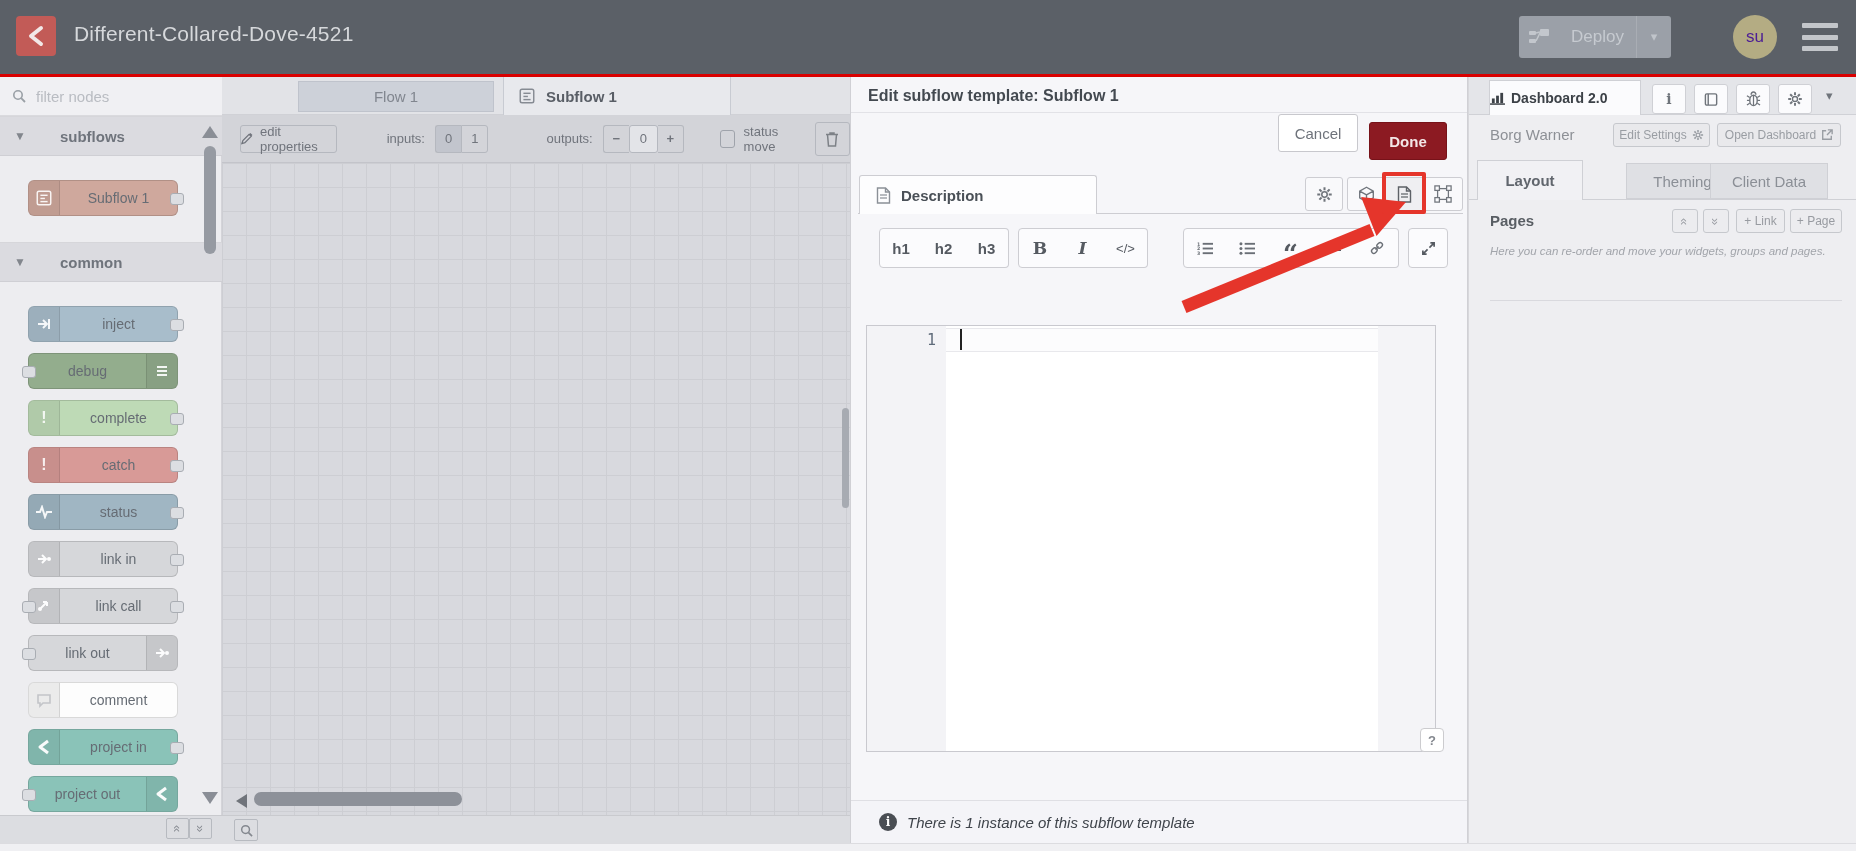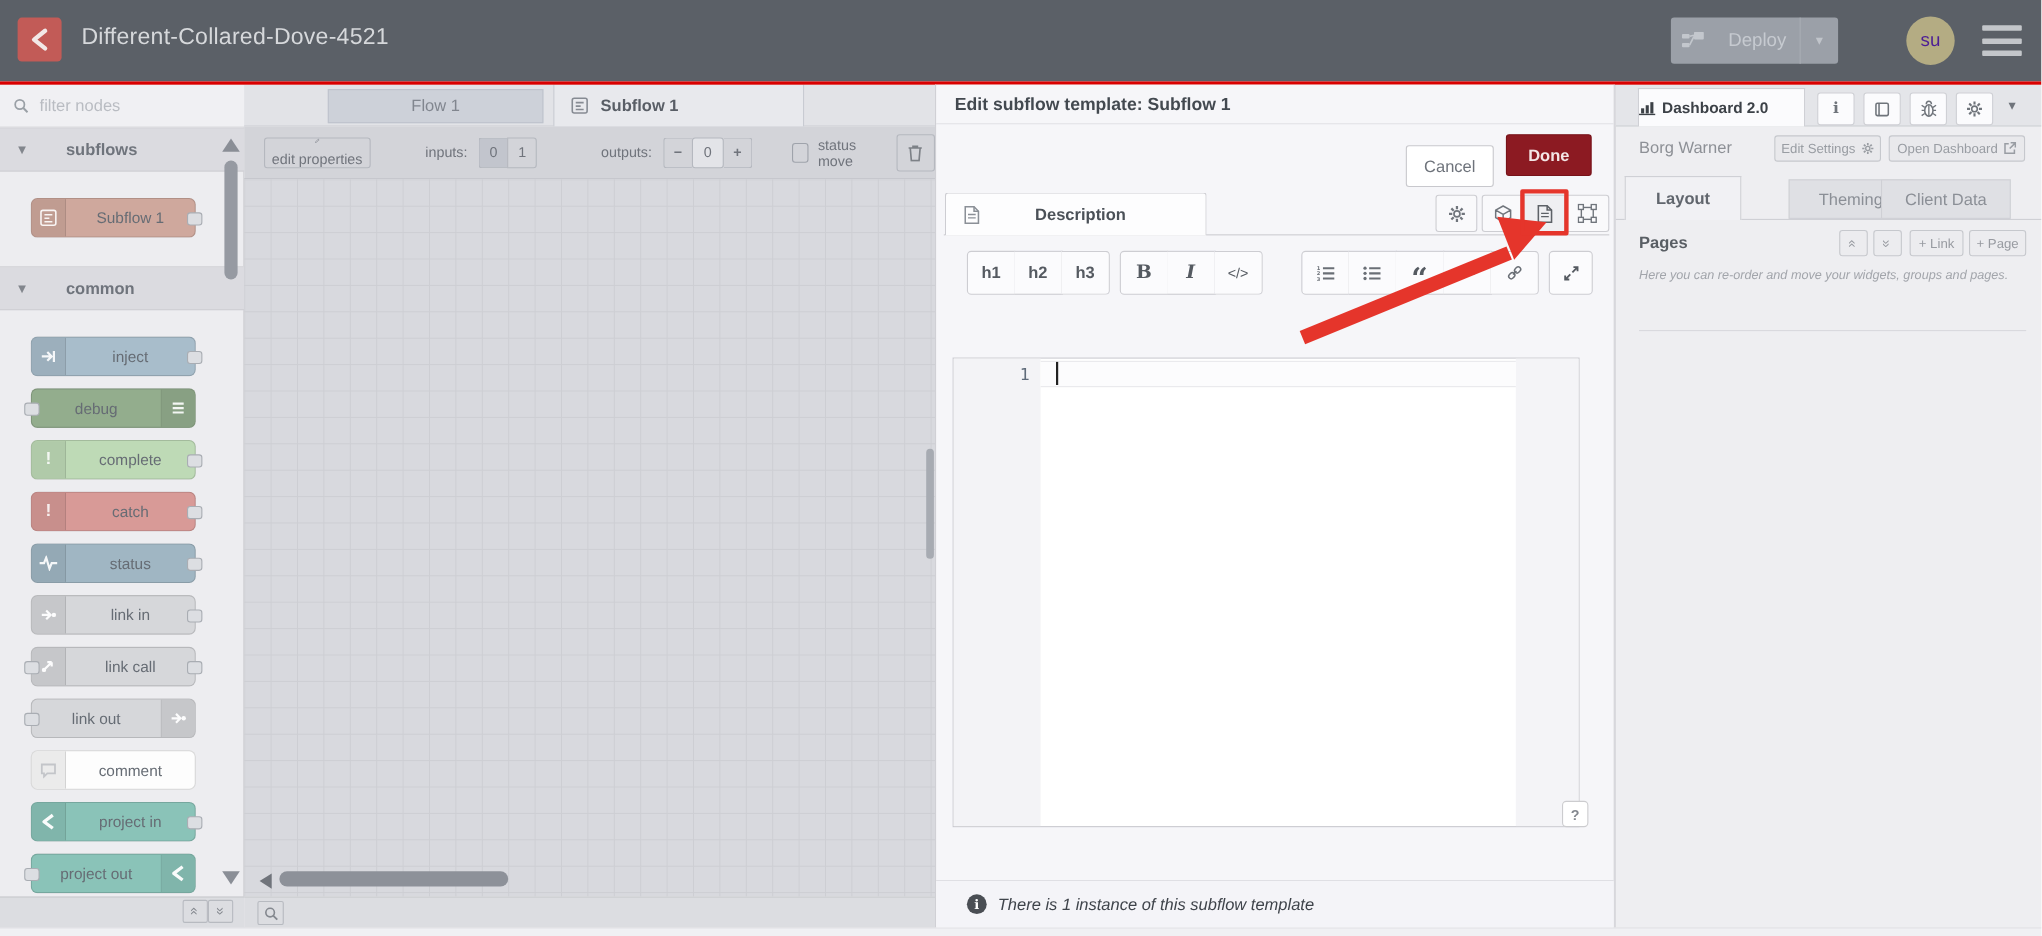--- a/index.html
+++ b/index.html
@@ -52,40 +52,40 @@
           font-size:12px;border-radius:2px;}
 
   
   .ws-tabbar{left:222px;top:77px;width:628px;height:38px;background:#e2e3e7;border-bottom:1px solid #d0d1d6;}
   .ws-tab-inactive{left:298px;top:81px;width:196px;height:31px;background:#cdd1d9;border:1px solid #bfc3cc;
                    display:flex;align-items:center;justify-content:center;color:#81868f;font-size:15px;}
   .ws-tab-active{left:503px;top:77px;width:228px;height:38px;background:#e8e9ed;border-left:1px solid #c8cbd2;border-right:1px solid #c8cbd2;
                  display:flex;align-items:center;color:#595e66;font-size:15px;font-weight:bold;}
   .ws-toolbar{left:222px;top:115px;width:628px;height:48px;background:#d3d4d9;border-bottom:1px solid #c3c4ca;
               display:flex;align-items:center;color:#70747c;font-size:13px;}
-  .tb-btn{border:1px solid #b5b8bf;border-radius:3px;height:26px;display:flex;align-items:center;justify-content:center;color:#70747c;background:transparent;flex-direction:column;}
+  .tb-btn{border:1px solid #b5b8bf;border-radius:3px;height:26px;display:flex;align-items:center;justify-content:center;color:#70747c;background:transparent;}
   .ws-grid{left:222px;top:163px;width:628px;height:652px;
      background:linear-gradient(#cdced3 1px,transparent 1px) 0 0/24px 24px,
                 linear-gradient(90deg,#cdced3 1px,transparent 1px) 0 0/24px 24px,#d8d9de;}
   .ws-footer{left:222px;top:815px;width:628px;height:28px;background:#dcdde1;border-top:1px solid #c9cace;}
   .hscroll-thumb{left:254px;top:792px;width:208px;height:14px;background:#8d9199;border-radius:7px;}
   .vscroll-thumb{left:842px;top:408px;width:7px;height:100px;background:#a7abb2;border-radius:4px;}
   .bottom-strip{left:0;top:843px;width:1856px;height:8px;background:#f0f0f3;border-top:1px solid #dcdce0;}
 
   
   .dialog{left:850px;top:77px;width:618px;height:766px;background:#f6f6f9;border-left:1px solid #d0d0d5;border-right:1px solid #d0d0d5;z-index:60;}
   .dlg-title{left:868px;top:87px;font-size:16px;font-weight:bold;color:#434950;z-index:61;}
   .dlg-titleline{left:851px;top:112px;width:616px;height:1px;background:#e2e2e7;z-index:61;}
-  .btn-cancel{left:1278px;top:132px;width:80px;height:38px;background:#fff;border:1px solid #c8c8cd;border-radius:3px;
+  .btn-cancel{left:1278px;top:114px;width:80px;height:38px;background:#fff;border:1px solid #c8c8cd;border-radius:3px;
               display:flex;align-items:center;justify-content:center;font-size:15px;color:#6e737b;z-index:61;}
   .btn-done{left:1369px;top:122px;width:78px;height:38px;border-radius:3px;border:1px solid #771219;
             display:flex;align-items:center;justify-content:center;font-size:15px;color:#f3e6e6;font-weight:bold;z-index:61;}
   .dlg-tabline{left:858px;top:213px;width:605px;height:1px;background:#cdcdd2;z-index:61;}
   .desc-tab{left:859px;top:175px;width:238px;height:39px;background:#fdfdfe;border:1px solid #cdcdd2;border-bottom:0;
-            border-radius:3px 3px 0 0;display:flex;align-items:center;color:#4a5057;font-size:15px;font-weight:bold;z-index:62;gap:40px;}
+            border-radius:3px 3px 0 0;display:flex;align-items:center;color:#4a5057;font-size:15px;font-weight:bold;z-index:62;}
   .tab-icbtn{top:177px;width:38px;height:34px;background:#f9f9fb;border:1px solid #cdcdd2;color:#70757c;
              display:flex;align-items:center;justify-content:center;z-index:62;}
   .md-btn{top:228px;height:40px;width:44px;background:#fbfbfd;border:1px solid #cdcdd2;color:#555a61;
           display:flex;align-items:center;justify-content:center;font-size:15px;font-weight:bold;z-index:61;}
   .editor{left:866px;top:325px;width:570px;height:427px;background:#ffffff;border:1px solid #c9c9cf;z-index:61;}
   .gutter{left:867px;top:326px;width:79px;height:425px;background:#f3f3f6;z-index:62;}
   .gutter-num{position:absolute;right:10px;top:5px;font-family:"DejaVu Sans Mono",monospace;font-size:15px;color:#5f6b7a;}
   .rightstrip{left:1378px;top:326px;width:57px;height:425px;background:#f4f4f7;z-index:62;}
   .activeline{left:946px;top:328px;width:432px;height:24px;background:#fcfcfd;border-top:1px solid #e8e8ec;border-bottom:1px solid #e8e8ec;z-index:63;}
   .cursor{left:960px;top:329px;width:2px;height:21px;background:#222;z-index:64;}

